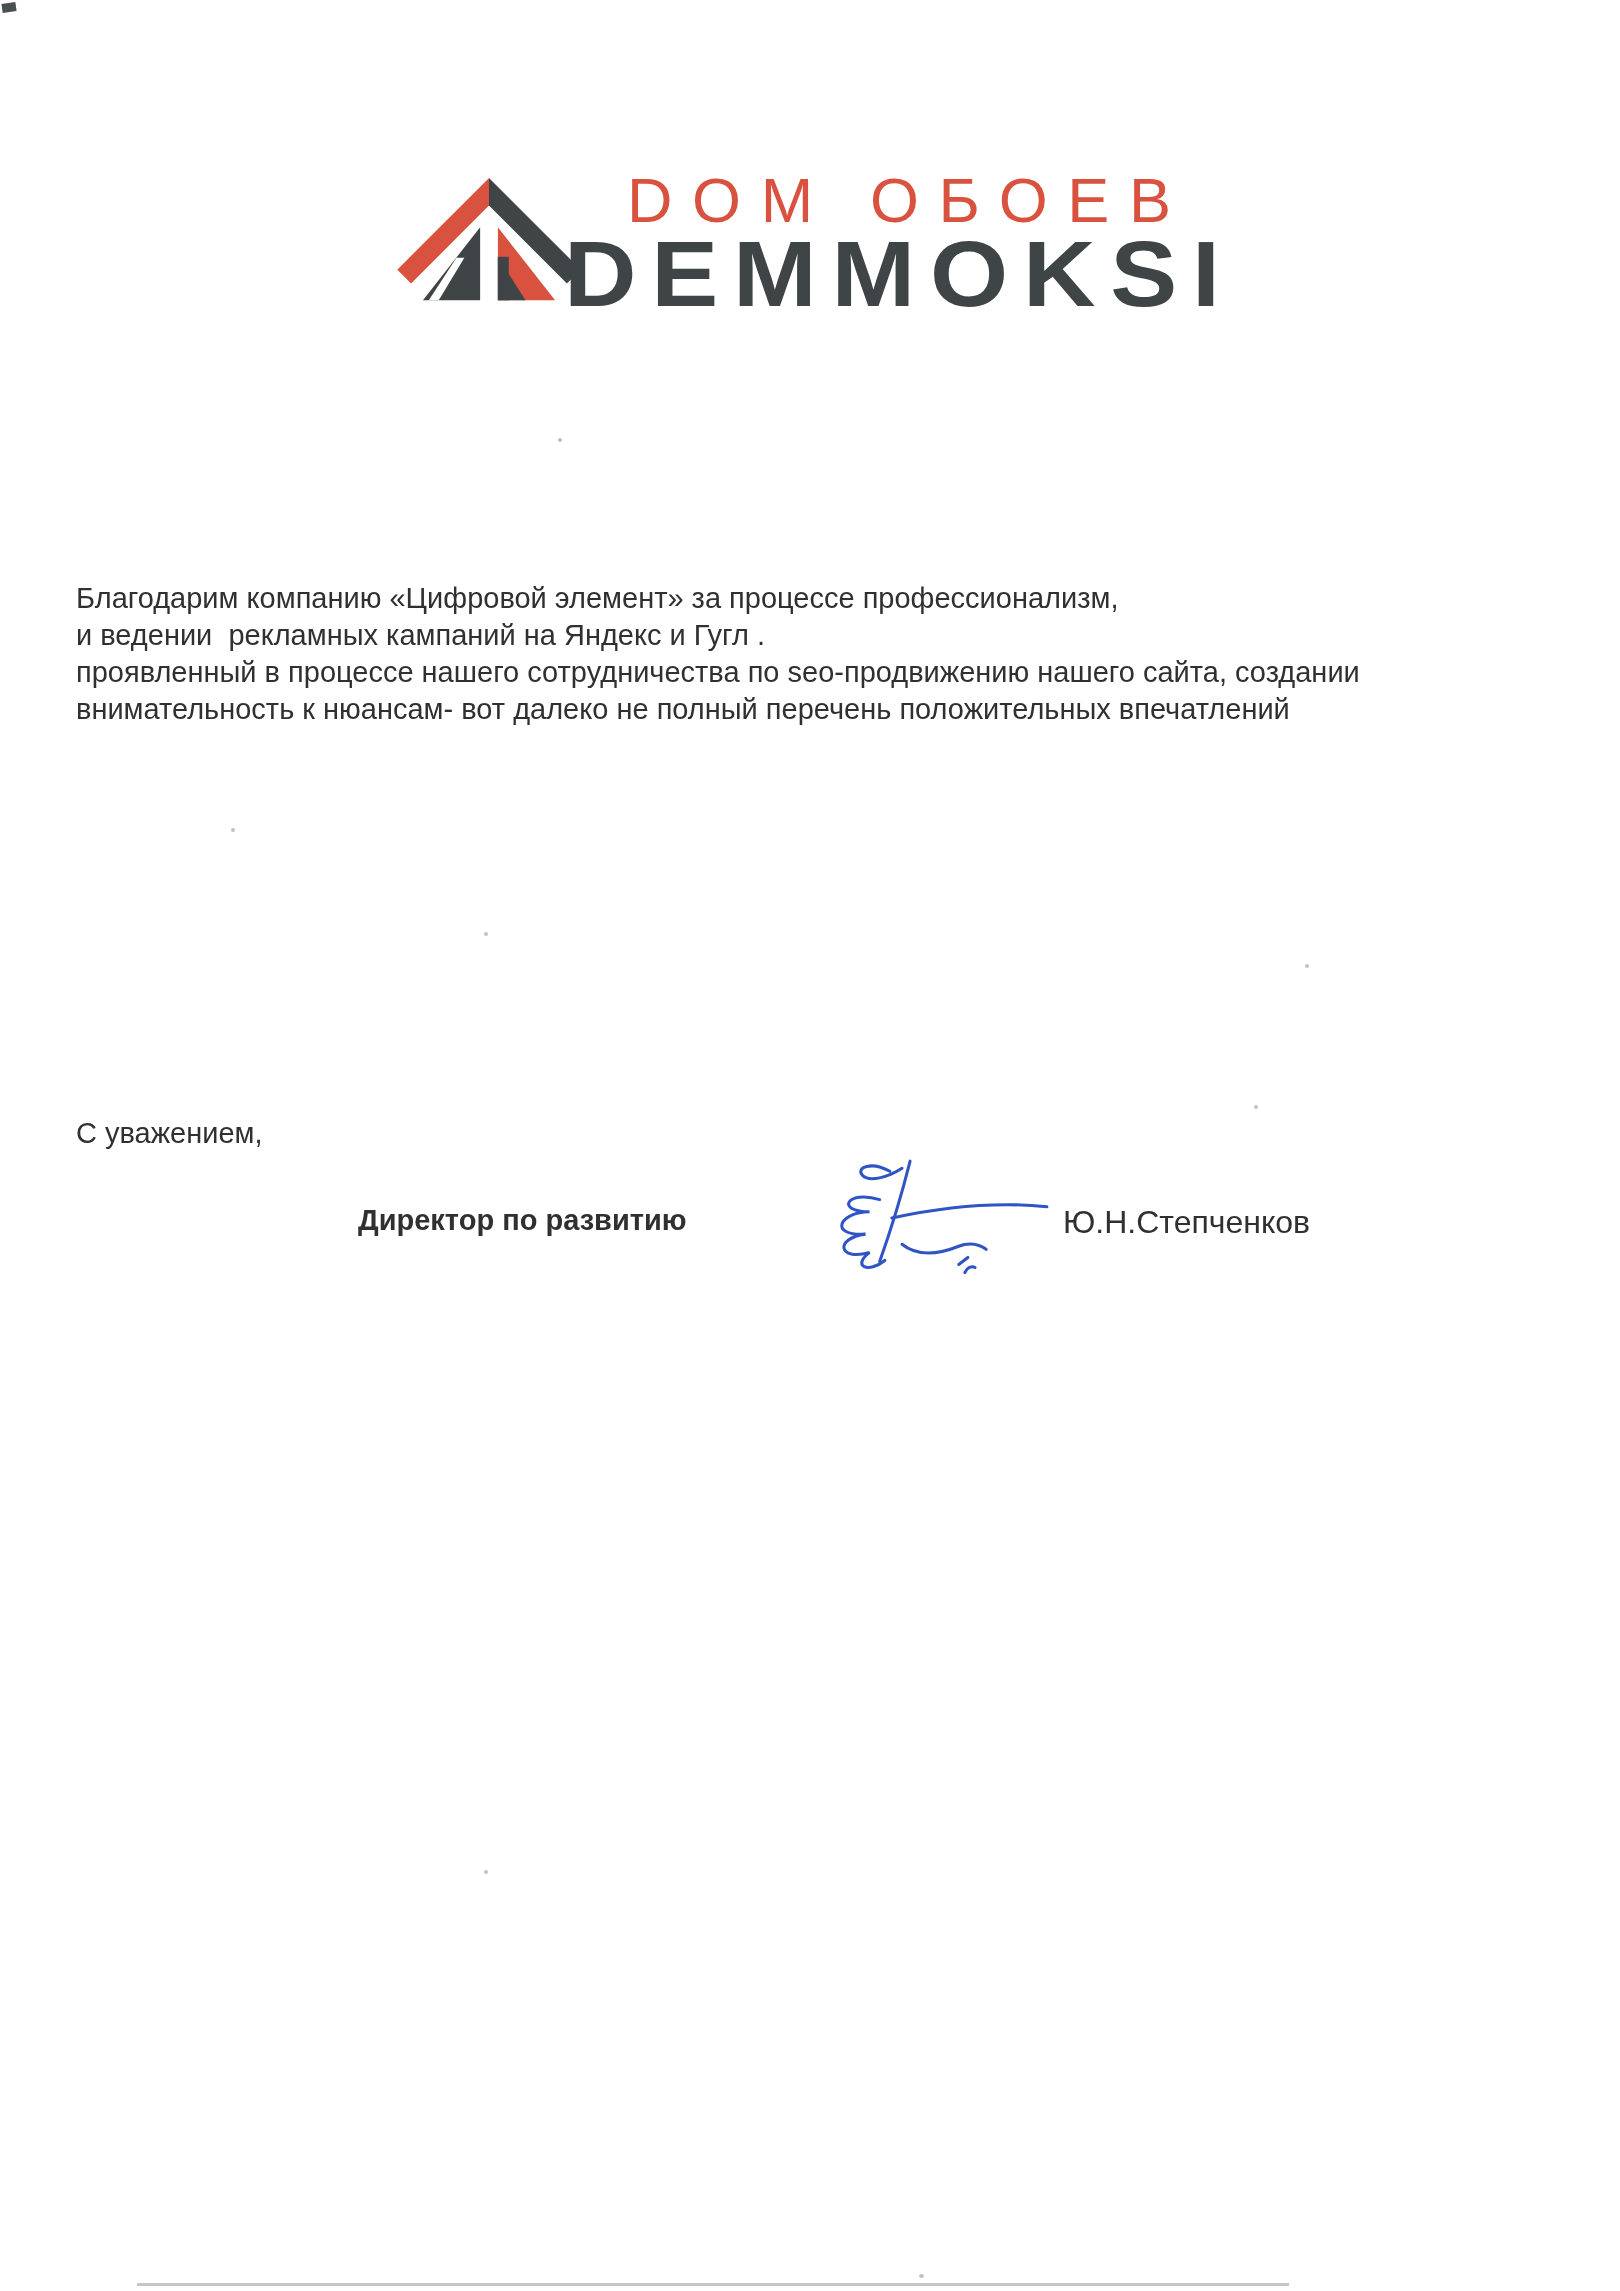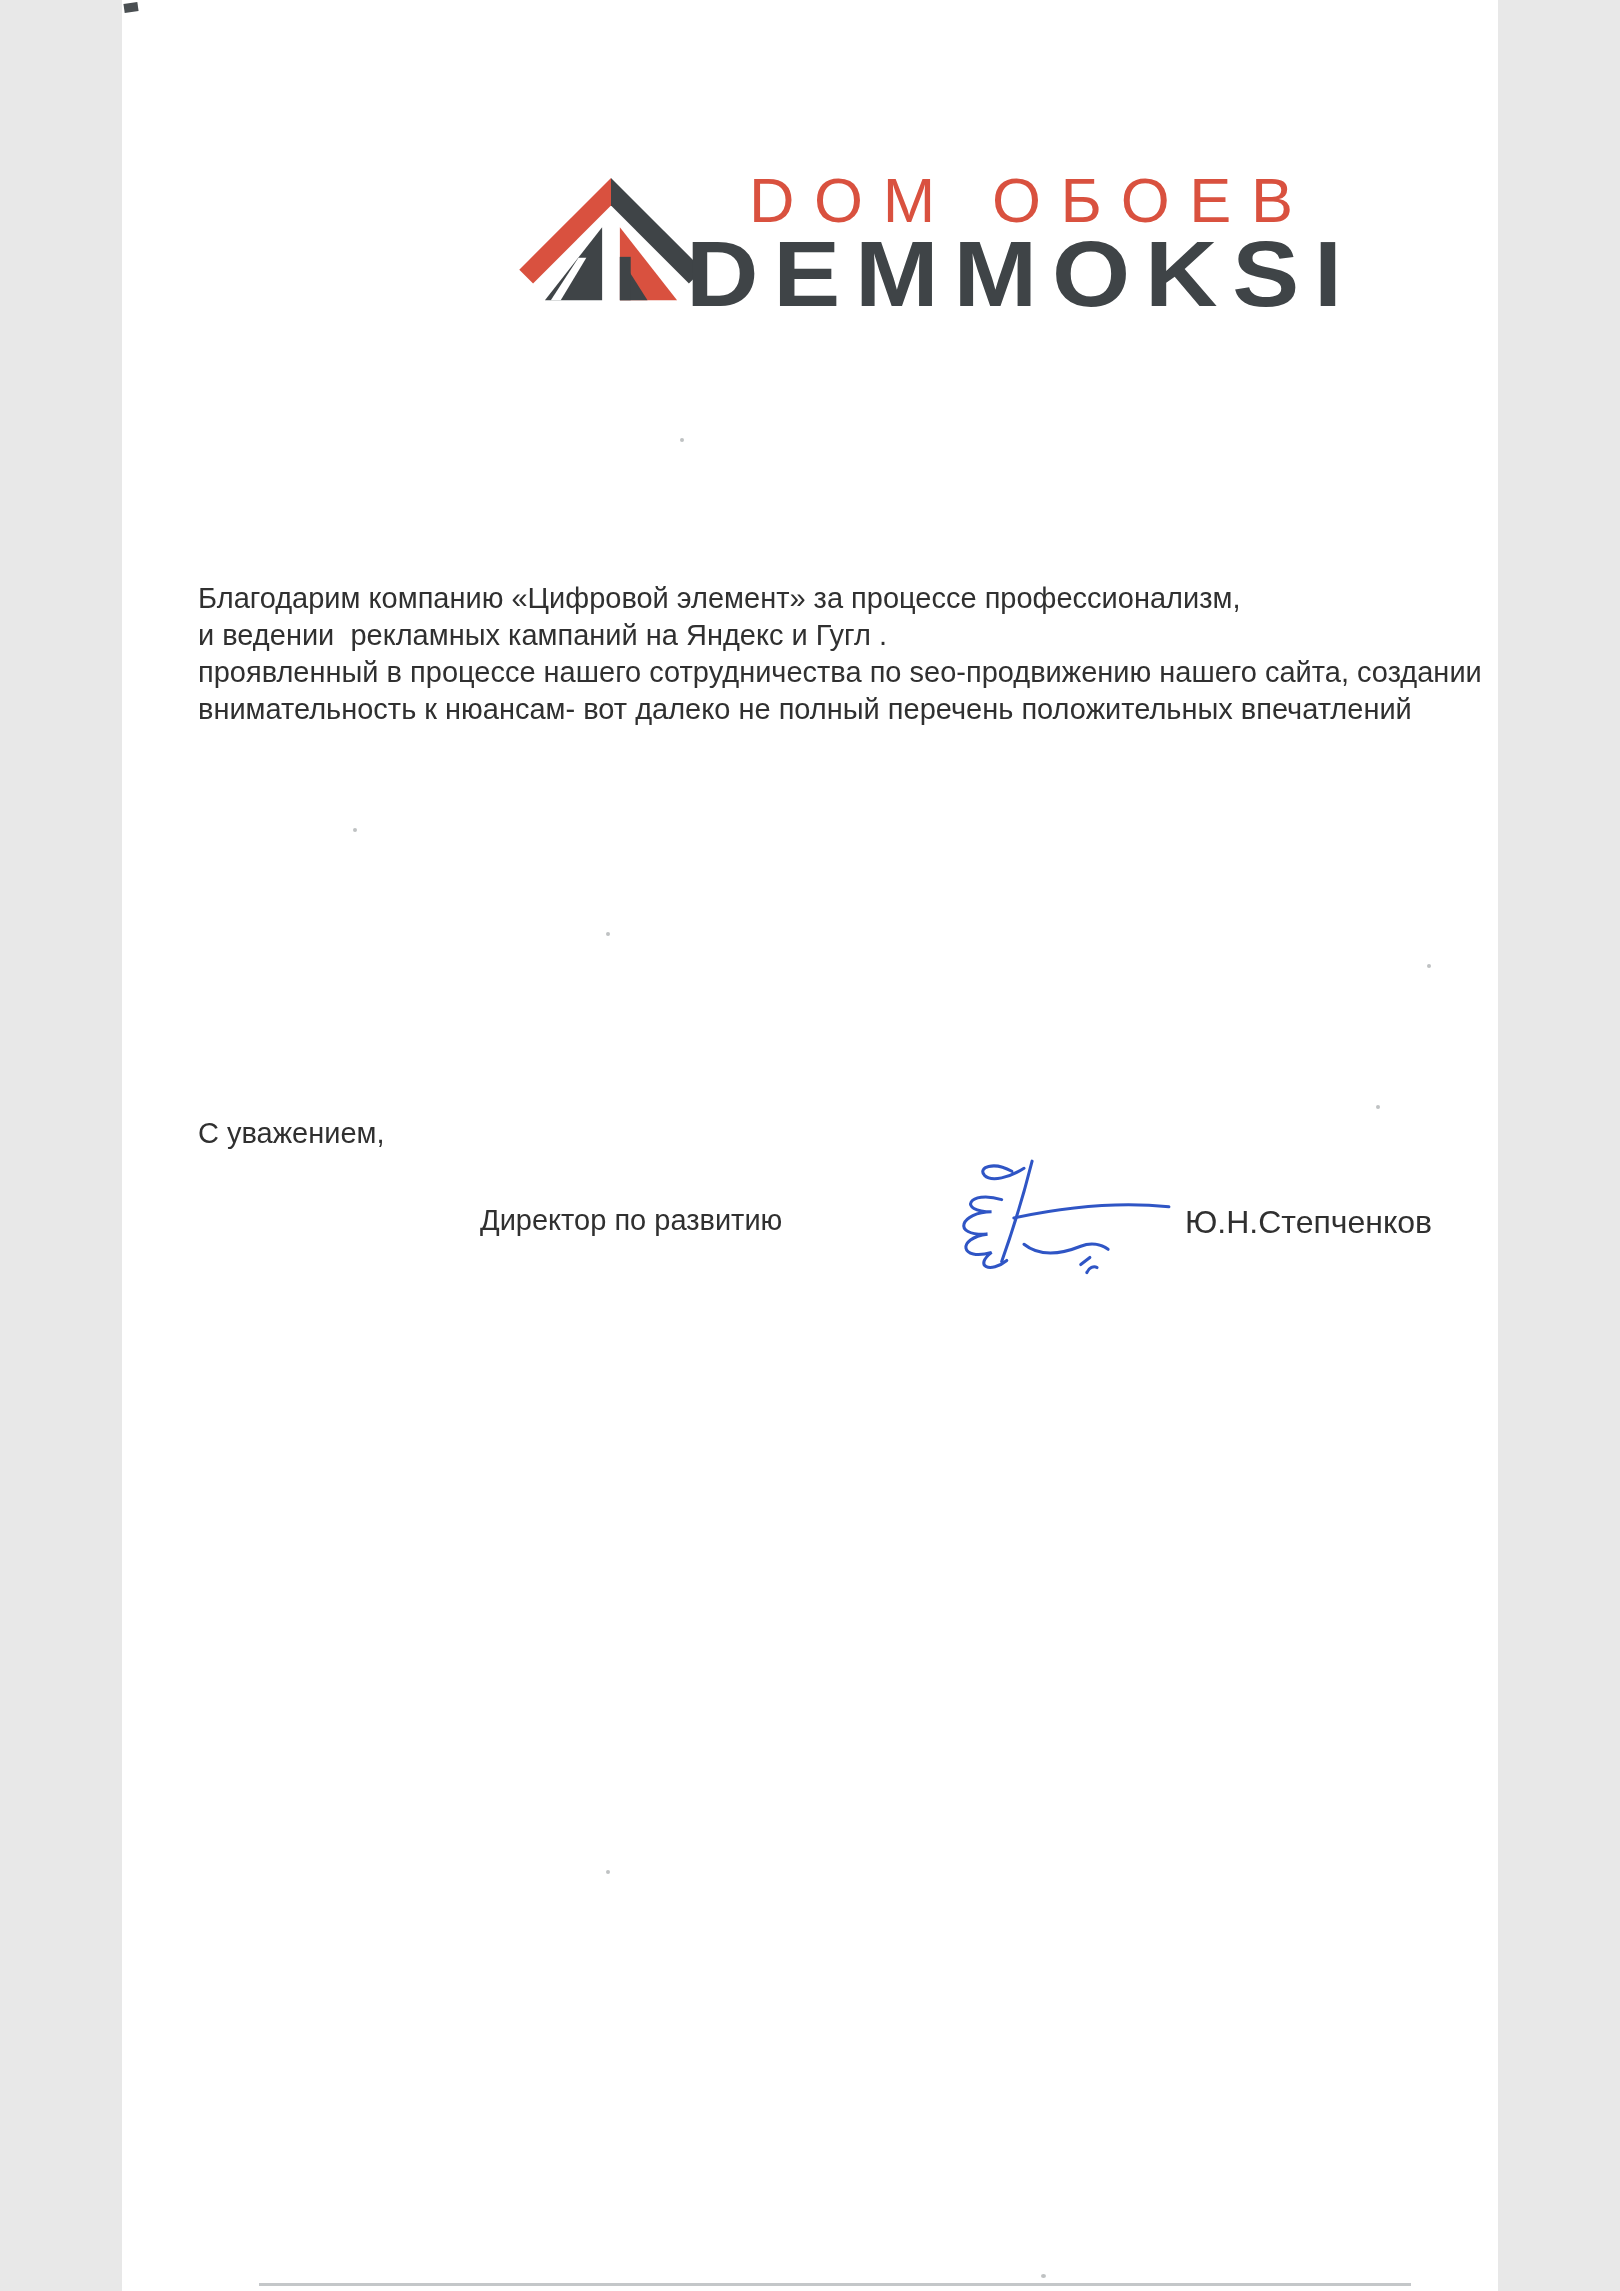--- a/index.html
+++ b/index.html
@@ -1,18 +1,18 @@
 <!DOCTYPE html>
 <html><head>
 <meta charset="utf-8">
 <style>
   html, body { margin: 0; padding: 0; background: #e8e8e8; }
   .page {
     position: relative;
-    width: 1376px;
+    width: 1620px;
     height: 2292px;
     margin: 0 auto;
     background: #ffffff;
     font-family: "Liberation Sans", sans-serif;
     color: #303030;
     overflow: hidden;
   }
   .abs { position: absolute; }
 
   
@@ -31,21 +31,21 @@
 
   
   .body-text {
     left: 76px; top: 580px; width: 1509px;
     font-size: 29px; line-height: 37px;
   }
   .body-text .line { white-space: pre; }
 
   
   .salutation { left: 76px; top: 1096px; font-size: 29px; white-space: pre; margin-top: 21px; }
-  .signer-title { left: 358px; top: 1204px; font-size: 29px; white-space: pre; }
+  .signer-title { left: 358px; top: 1204px; font-size: 29px; white-space: pre; font-weight: bold; }
   .signer-name { left: 1063px; top: 1204px; font-size: 32px; white-space: pre; }
   .signature { left: 750px; top: 1159px; width: 304px; height: 132px; }
 
   
   .speck { background: #8a8f92; border-radius: 50%; opacity: .55; }
   .corner-mark { left: 2px; top: 2.9px; width: 13.7px; height: 8.8px; background: #4a4f52; transform: rotate(-8deg); }
   .bottom-line { left: 137px; top: 2283px; width: 1152px; height: 2.9px; background: #c4c7c9; }
 </style>
 </head>
 <body>

